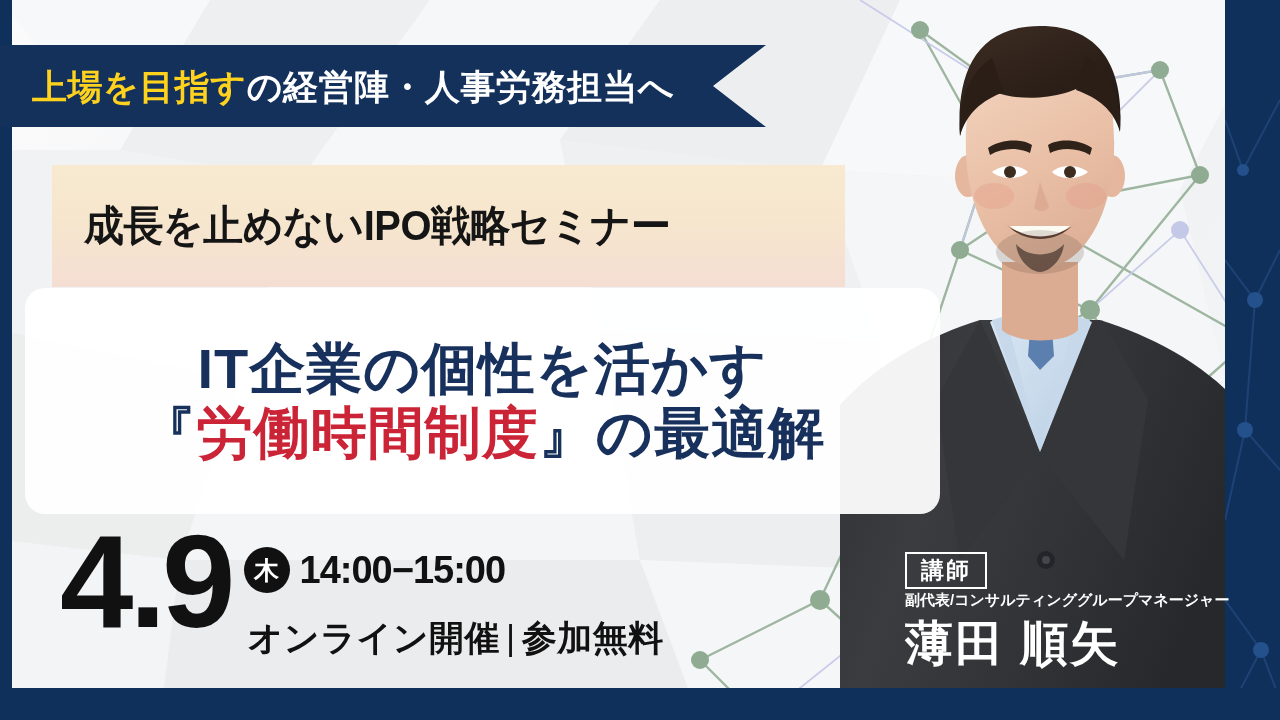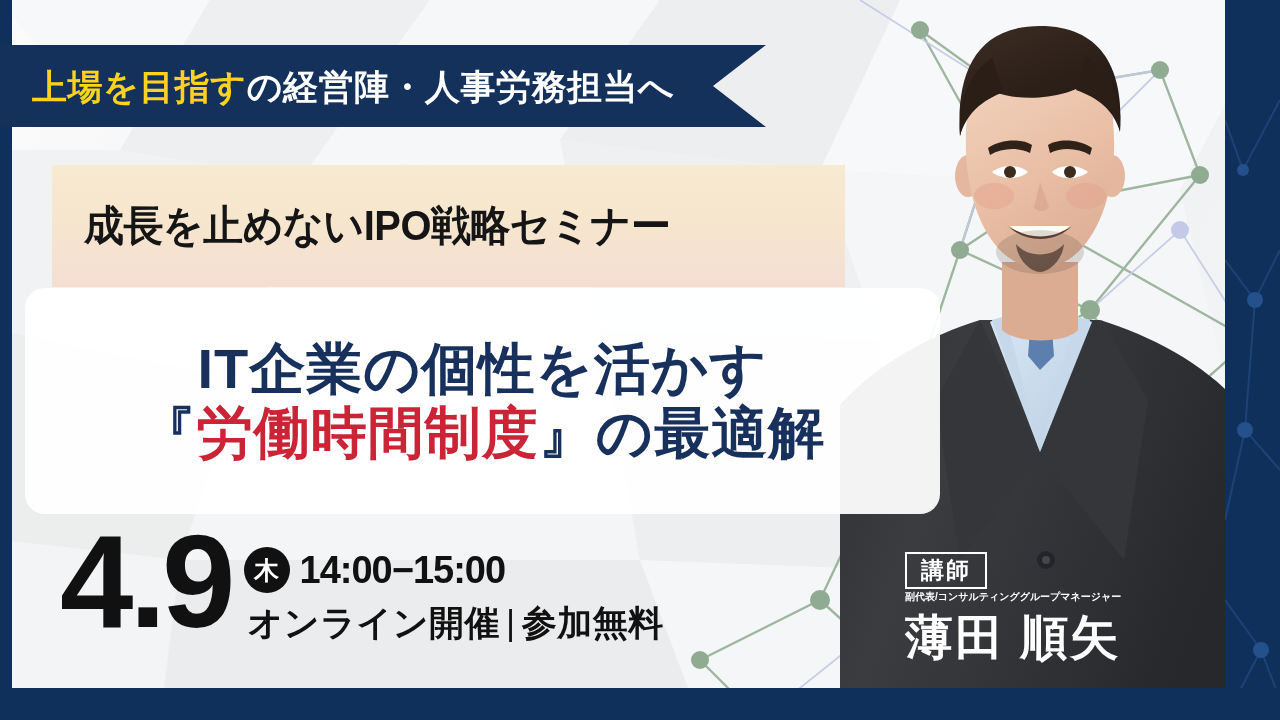--- a/index.html
+++ b/index.html
@@ -151,21 +151,21 @@
   }
   .time-text {
     margin-left: 10px;
     font-size: 38px;
     font-weight: bold;
     color: #111111;
     line-height: 1;
     letter-spacing: -1px;
   }
   .mode-row {
-    margin-top: 12px;
+    margin-top: 27px;
     margin-left: 4px;
     font-size: 35px;
     font-weight: bold;
     color: #111111;
     line-height: 1;
     white-space: nowrap;
     letter-spacing: 0.5px;
   }
   .mode-row .sep { margin: 0 6px; font-weight: normal; }
 
@@ -190,21 +190,21 @@
   .speaker-org {
     margin-top: 11px;
     font-size: 23px;
     font-weight: bold;
     line-height: 1.15;
     letter-spacing: 0.5px;
     white-space: nowrap;
   }
   .speaker-role {
     margin-top: 2px;
-    font-size: 10px;
+    font-size: 15px;
     font-weight: bold;
     line-height: 1.2;
     letter-spacing: 0px;
     white-space: nowrap;
   }
   .speaker-name {
     margin-top: 10px;
     font-size: 48px;
     font-weight: bold;
     line-height: 1.05;

